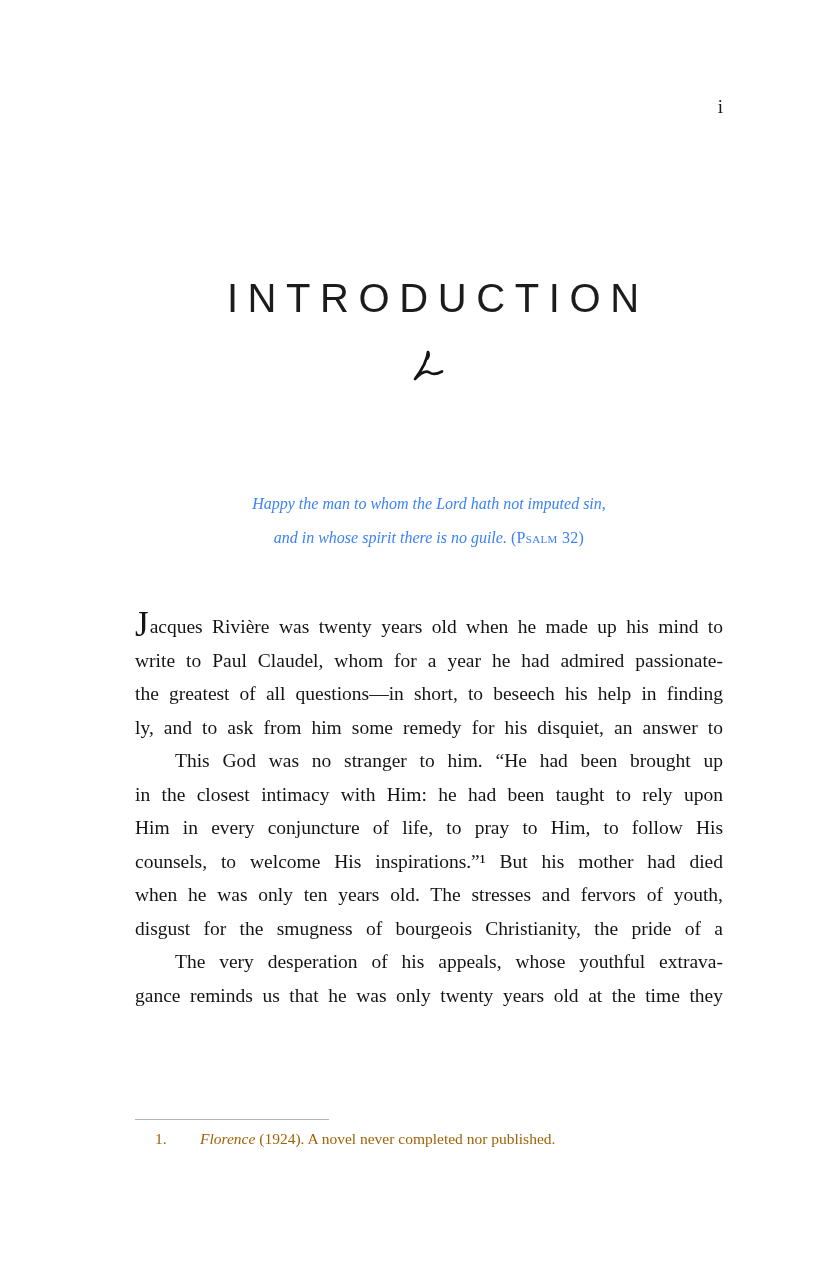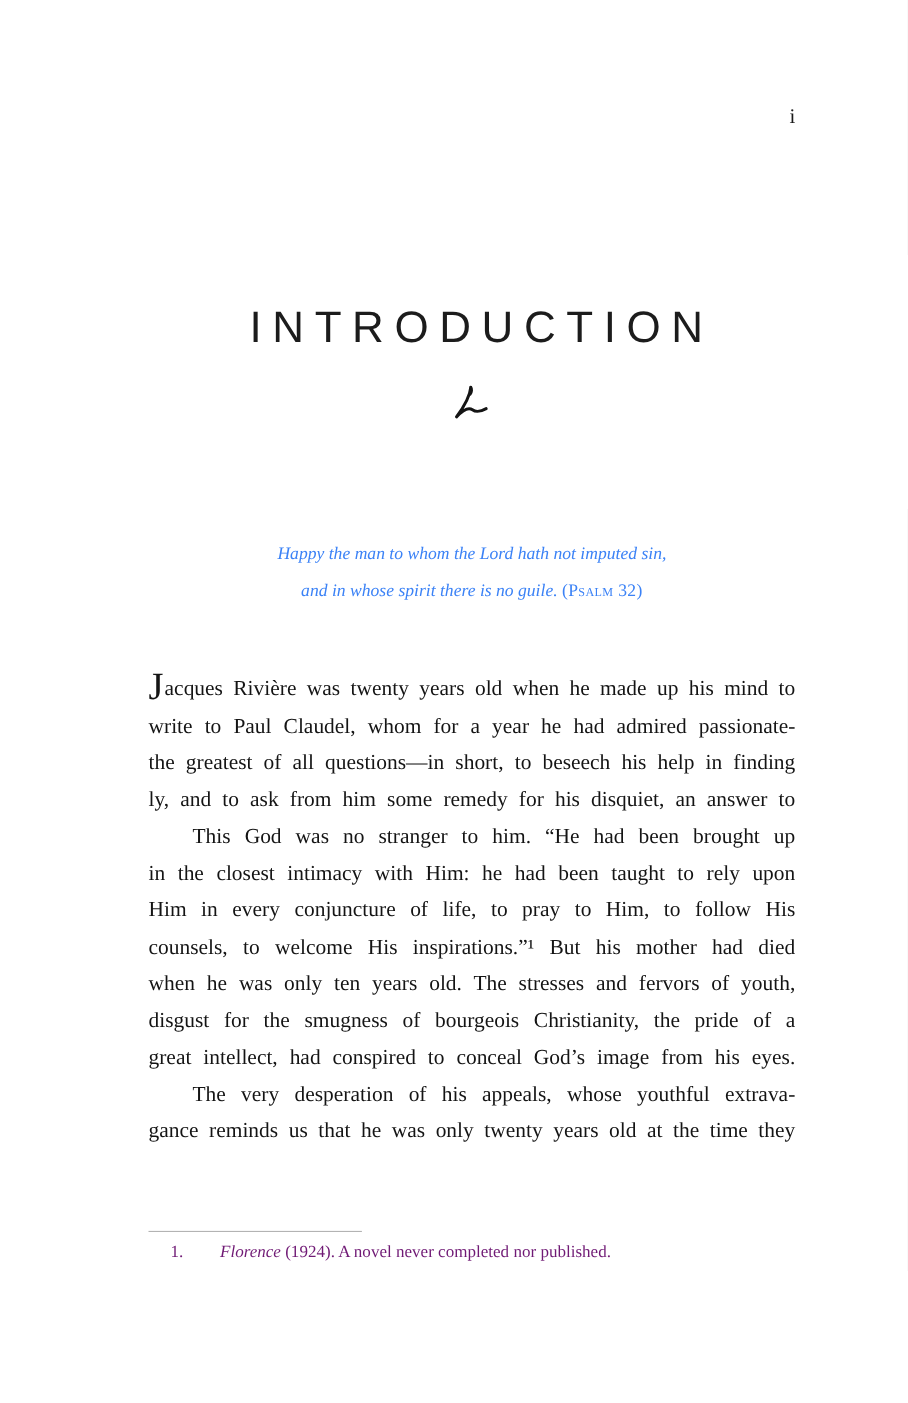--- a/index.html
+++ b/index.html
@@ -98,21 +98,21 @@
     height: 1px;
     background: #b3b3b3;
   }
   .footnote {
     position: absolute;
     top: 1128px;
     left: 135px;
     width: 588px;
     font-size: 15.5px;
     line-height: 21px;
-    color: #701a75;
+    color: #a16207;
   }
   .fn-marker {
     display: inline-block;
     margin-left: 20px;
     width: 30px;
     margin-right: 15px;
   }
   .fn-work {
     font-style: italic;
   }
@@ -147,21 +147,20 @@
       <div class="body-line">ly, and to ask from him some remedy for his disquiet, an answer to</div>
     </div>
 
     <div>
       <div class="body-line indented">This God was no stranger to him. “He had been brought up</div>
       <div class="body-line">in the closest intimacy with Him: he had been taught to rely upon</div>
       <div class="body-line">Him in every conjuncture of life, to pray to Him, to follow His</div>
       <div class="body-line">counsels, to welcome His inspirations.”¹ But his mother had died</div>
       <div class="body-line">when he was only ten years old. The stresses and fervors of youth,</div>
       <div class="body-line">disgust for the smugness of bourgeois Christianity, the pride of a</div>
-      <div class="body-line">great intellect, had conspired to conceal God’s image from his eyes.</div>
     </div>
 
     <div>
       <div class="body-line indented">The very desperation of his appeals, whose youthful extrava-</div>
       <div class="body-line">gance reminds us that he was only twenty years old at the time they</div>
     </div>
 
   </div>
 
   <div class="footnote-separator"></div>

